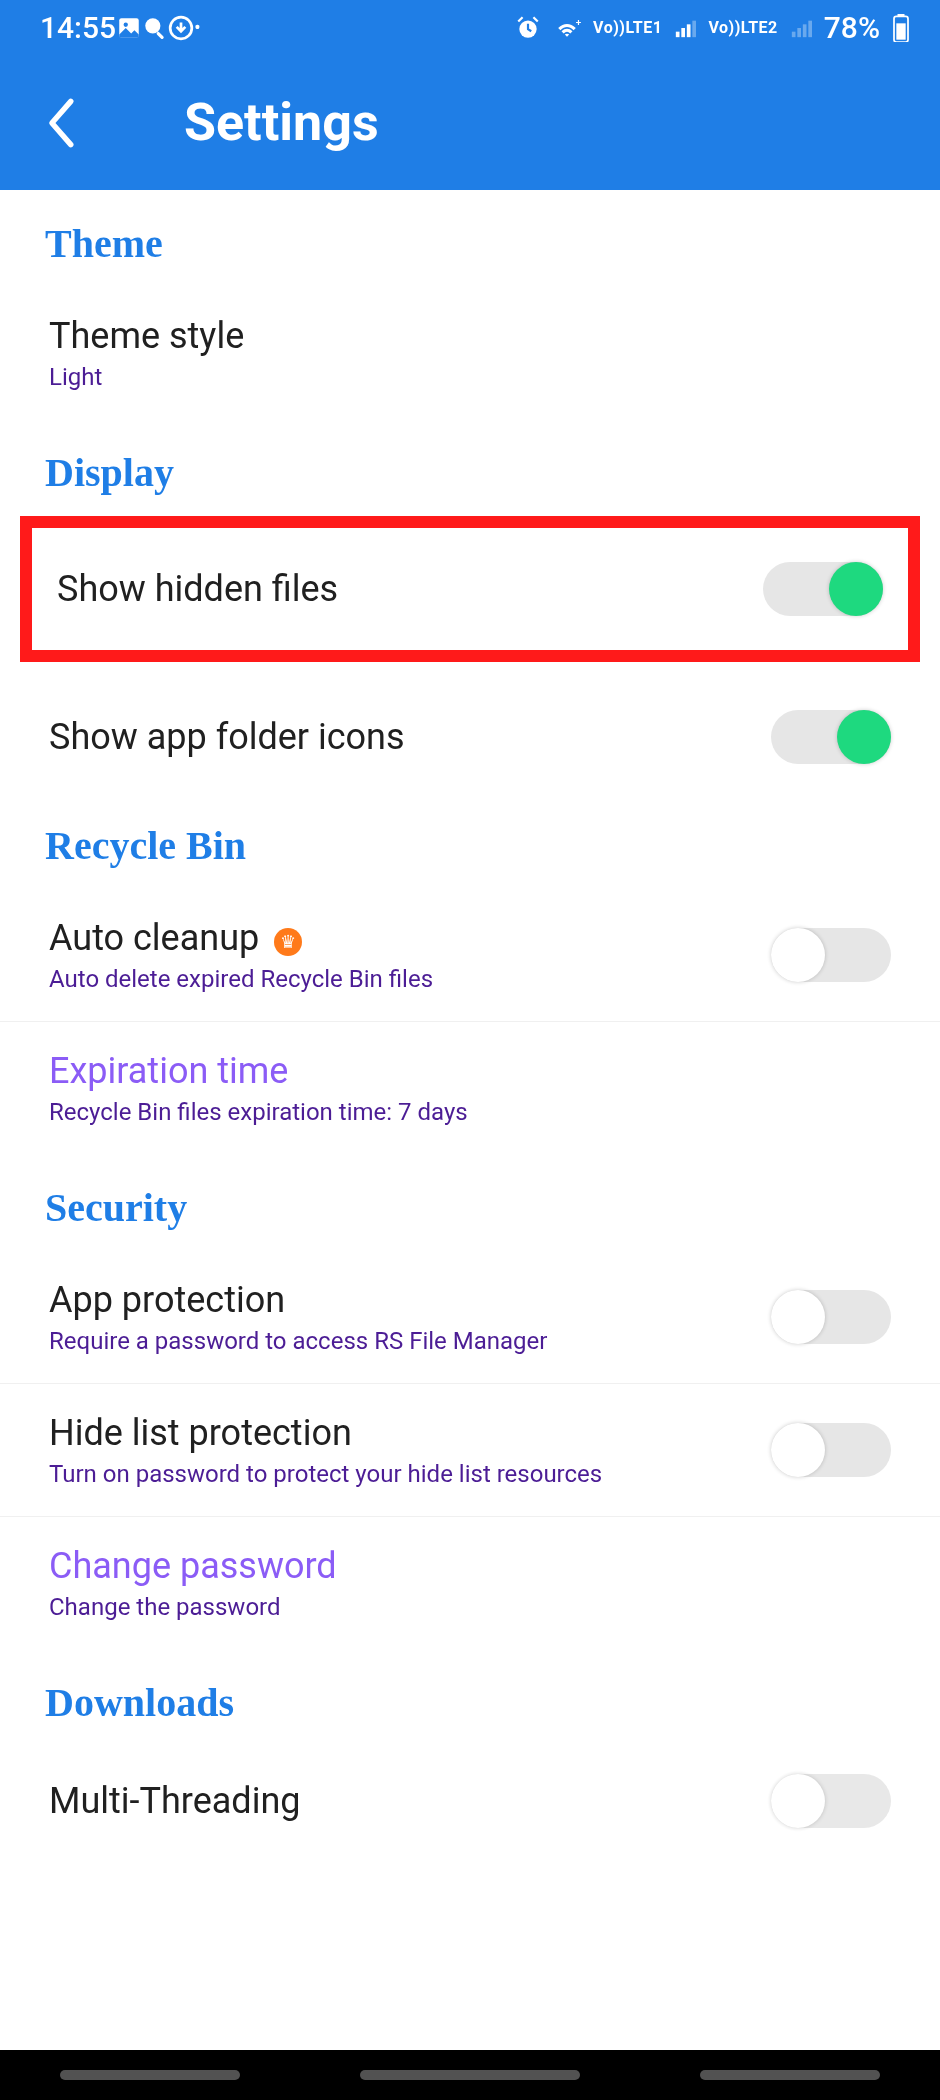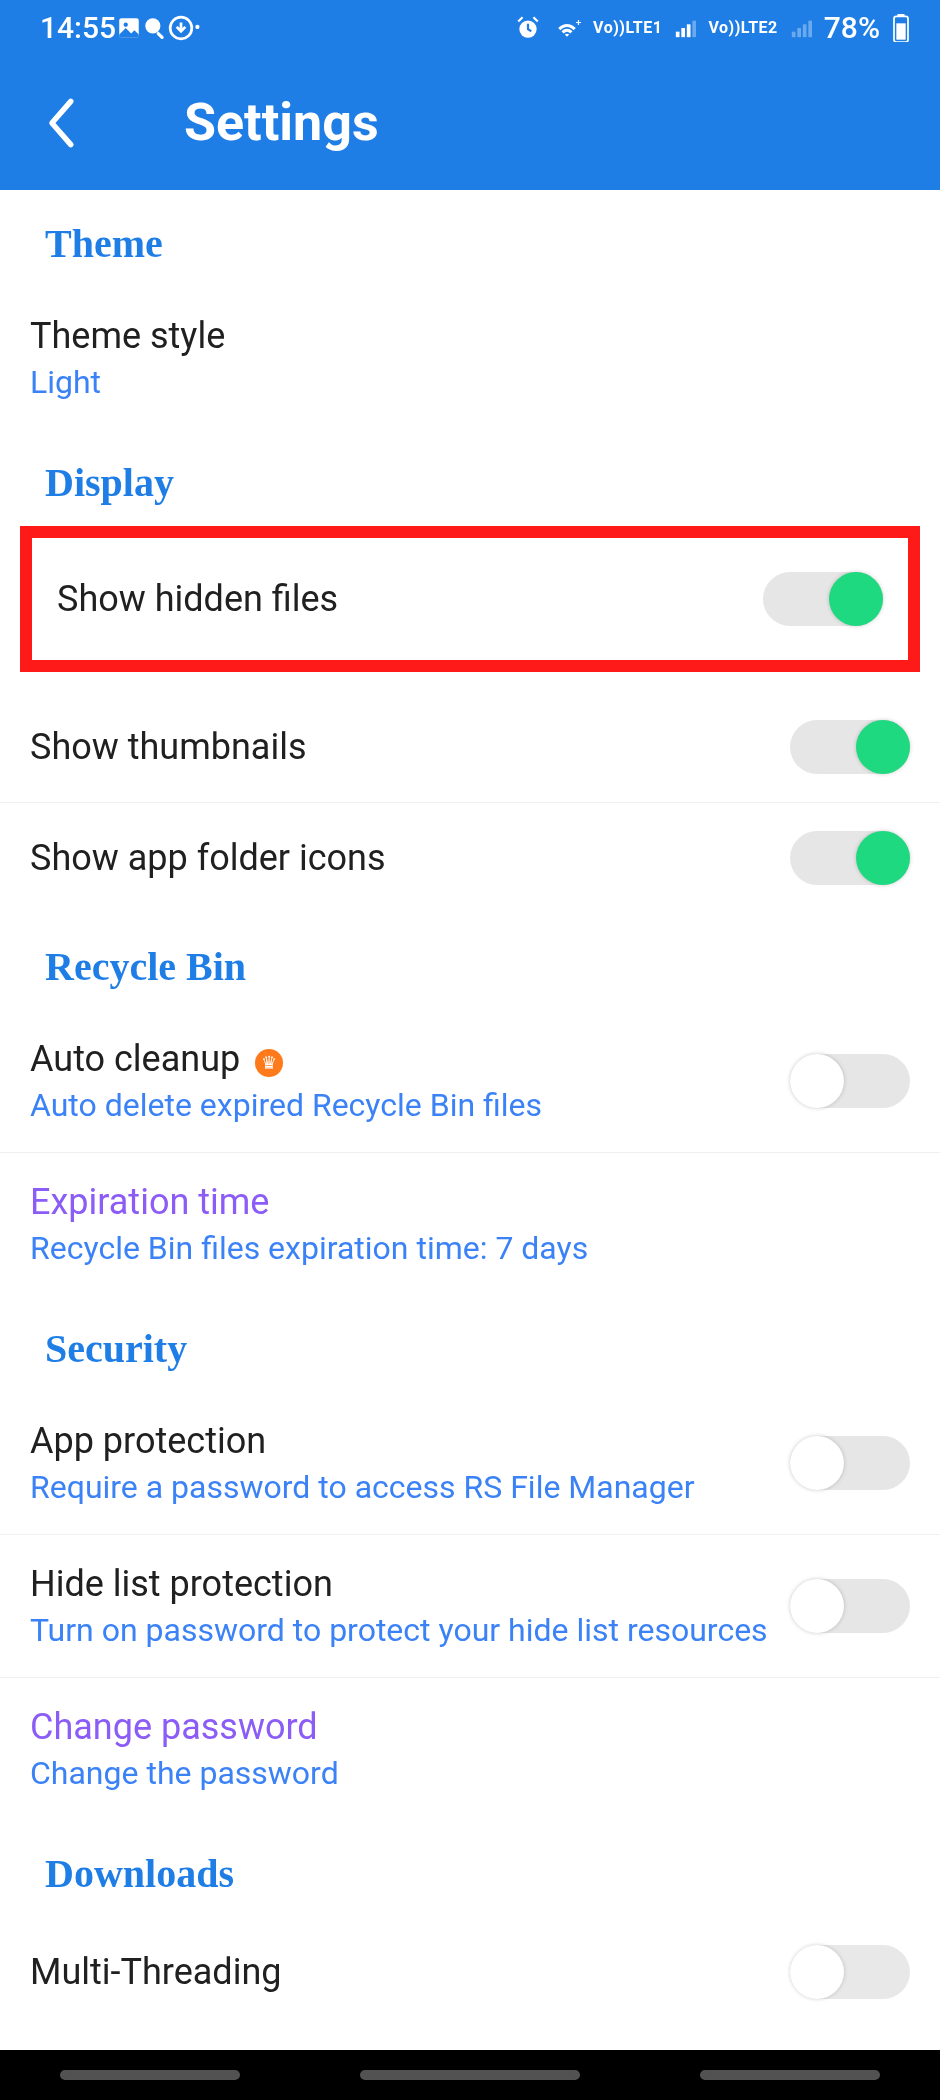--- a/index.html
+++ b/index.html
@@ -48,31 +48,31 @@
   }
   .content { padding: 0 0 0 0; }
   .section-header {
     color: #1f7ee6;
     font-size: 40px;
     font-weight: 700;
     padding: 30px 45px 20px;
     font-family: Liberation Serif, serif;
   }
   .row {
-    padding: 28px 30px;
+    padding: 28px 49px;
     display: flex;
     align-items: center;
     justify-content: space-between;
     border-bottom: 1px solid #f0f0f0;
   }
   .row.no-border { border-bottom: none; }
   .row-text { flex: 1; }
   .row-title { font-size: 36px; color: #202020; }
   .row-title.disabled { color: #8b5cf6; }
-  .row-sub { font-size: 32px; color: #3b82f6; margin-top: 6px; }
+  .row-sub { font-size: 24px; color: #4c1d95; margin-top: 6px; }
   .toggle {
     width: 120px;
     height: 54px;
     border-radius: 27px;
     background: #e6e6e6;
     position: relative;
     flex-shrink: 0;
   }
   .toggle .knob {
     width: 54px;
@@ -236,28 +236,20 @@
         <div class="row-title">Show hidden files</div>
       </div>
       <div class="toggle on">
           <div class="knob"></div>
         </div>
     </div>
   </div>
 
   <div style="height:20px"></div>
 
-  <div class="row">
-    <div class="row-text">
-      <div class="row-title">Show thumbnails</div>
-    </div>
-    <div class="toggle on">
-        <div class="knob"></div>
-      </div>
-  </div>
 
   <div class="row no-border">
     <div class="row-text">
       <div class="row-title">Show app folder icons</div>
     </div>
     <div class="toggle on">
         <div class="knob"></div>
       </div>
   </div>
 

